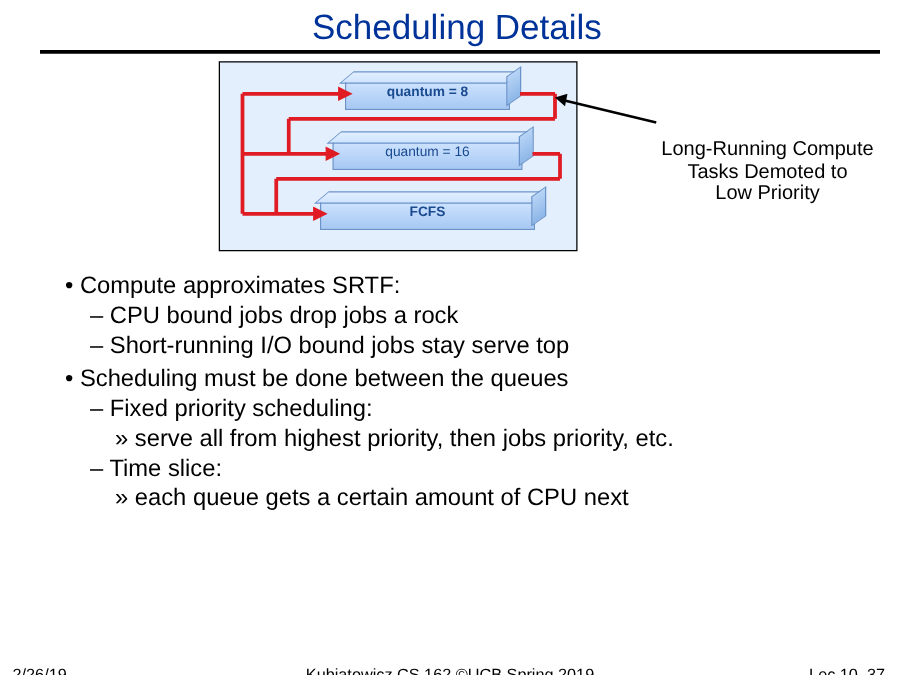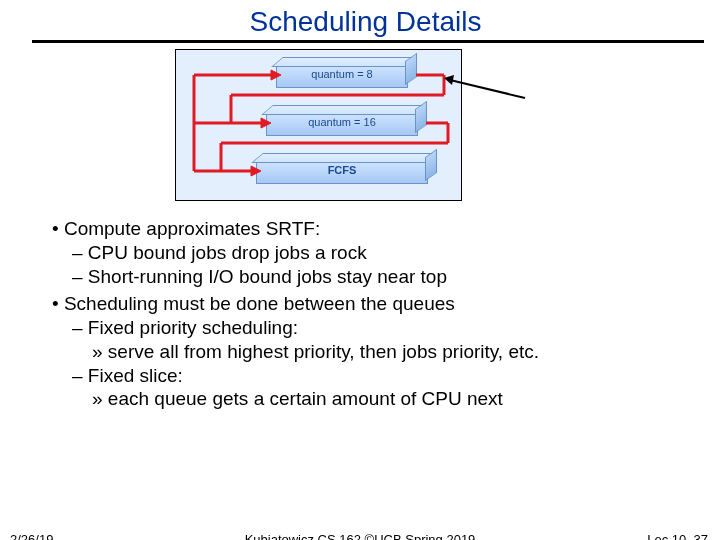--- a/index.html
+++ b/index.html
@@ -116,21 +116,21 @@
 </style>
 </head>
 <body>
 
 <div class="title">Scheduling Details</div>
 <hr class="title-rule">
 
 <div class="diagram-wrap">
   <div class="diagram-box">
 
-    <div class="queue-box" style="left:100px; top:14px; width:130px;">
+    <div class="queue-box" style="left:100px; top:14px; width:130px;font-weight:bold;">
       <div class="queue-top"></div>
         <div class="queue-shadow"></div>
       <div class="queue-label">quantum = 8</div>
     </div>
 
     <div class="queue-box" style="left:90px; top:62px; width:150px;">
       <div class="queue-top"></div>
         <div class="queue-shadow"></div>
       <div class="queue-label">quantum = 16</div>
     </div>
@@ -161,38 +161,43 @@
       <line x1="272" y1="93" x2="45" y2="93" stroke-width="3"></line>
       <line x1="45" y1="93" x2="45" y2="121" stroke-width="3"></line>
     </svg>
   </div>
 
   <svg class="anno-arrow" style="left:440px; top:26px;" width="90" height="30">
     <line x1="85" y1="23" x2="10" y2="5" stroke="black" stroke-width="2"></line>
     <polygon points="4,3 14,0 12,10" fill="black"></polygon>
   </svg>
 
+  <div class="annotation">
+    <div>Long-Running Compute</div>
+    <div>Tasks Demoted to</div>
+    <div>Low Priority</div>
+  </div>
 </div>
 
 <div class="content">
   <ul>
     <li><span>Compute approximates SRTF:</span>
       <ul class="sub1">
         <li><span>CPU bound jobs drop jobs a rock</span></li>
-        <li><span>Short-running I/O bound jobs stay near top</span></li>
+        <li><span>Short-running I/O bound jobs stay serve top</span></li>
       </ul>
     </li>
     <li><span>Scheduling must be done between the queues</span>
       <ul class="sub1">
         <li><span>Fixed priority scheduling:</span>
           <ul class="sub2">
             <li><span>serve all from highest priority, then jobs priority, etc.</span></li>
           </ul>
         </li>
-        <li><span>Fixed slice:</span>
+        <li><span>Time slice:</span>
           <ul class="sub2">
             <li><span>each queue gets a certain amount of CPU next</span></li>
           </ul>
         </li>
       </ul>
     </li>
   </ul>
 </div>
 
 <div class="footer">

